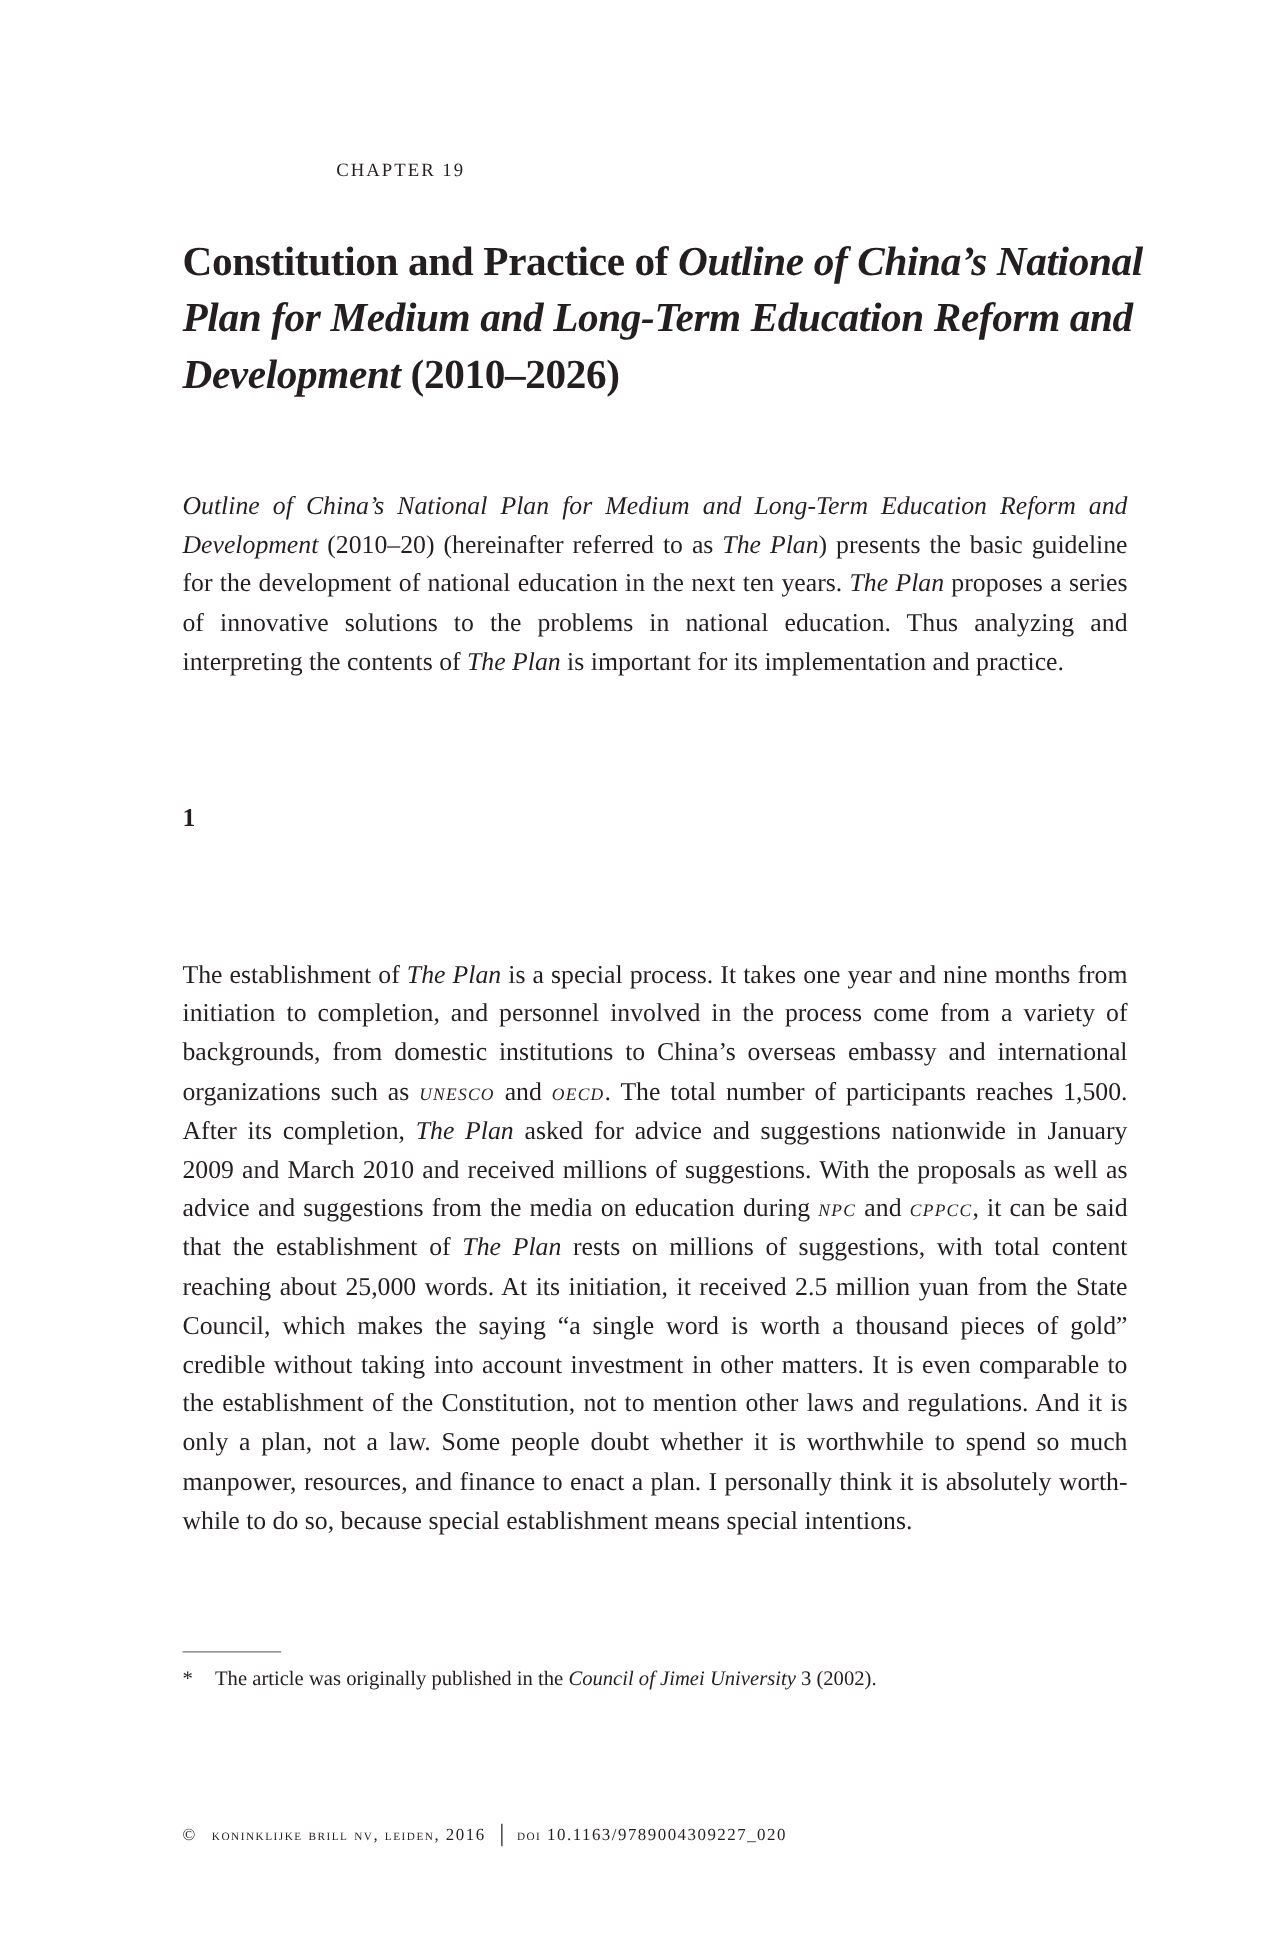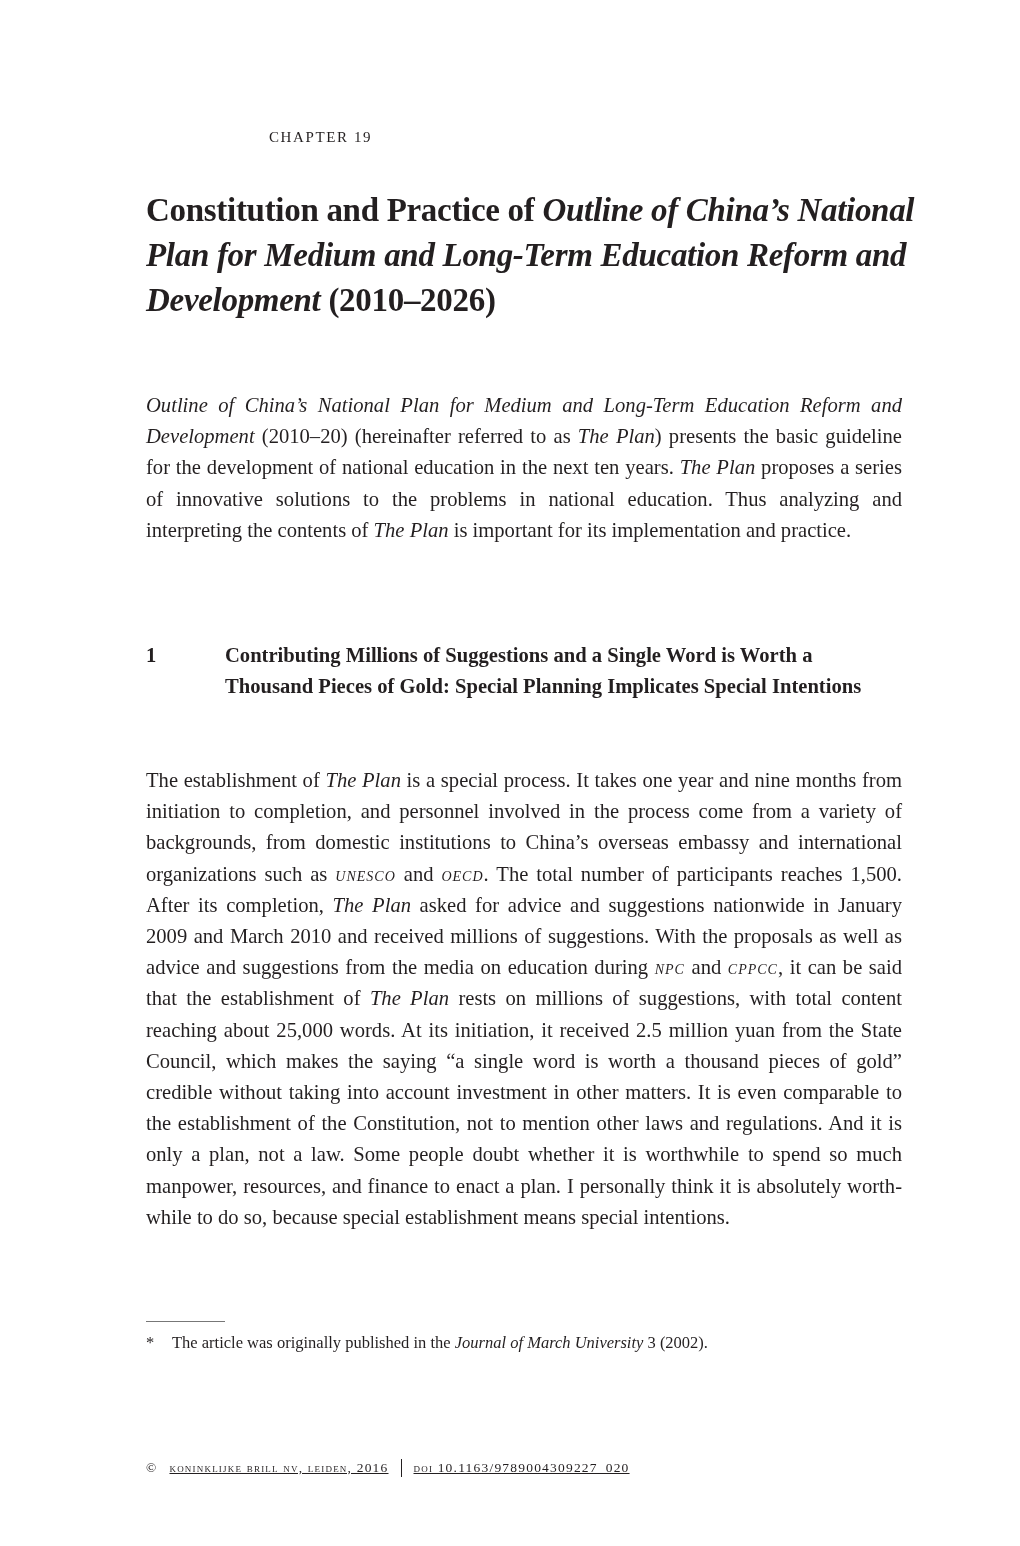--- a/index.html
+++ b/index.html
@@ -97,43 +97,42 @@
     align-items: center;
   }
   .footer .copyright-icon { margin-right: 12px; }
   .footer .sep {
     display: inline-block;
     width: 1px;
     height: 18px;
     background: #231f20;
     margin: 0 12px;
   }
-  .footer .pub { font-variant: small-caps; text-transform: lowercase; text-decoration: underline; }
+  .footer .pub { font-variant: small-caps; text-transform: lowercase; }
 </style>
 </head>
 <body>
 
 <div class="chapter-label">Chapter 19</div>
 
 <h1 class="title"><span>Constitution and Practice of </span><i>Outline of China’s National Plan for Medium and Long-Term Education Reform and Development</i><span> (2010–2026)</span></h1>
 
 <p class="para abstract"><i>Outline of China’s National Plan for Medium and Long-Term Education Reform and Development</i><span> (2010–20) (hereinafter referred to as </span><i>The Plan</i><span>) presents the basic guideline for the development of national education in the next ten years. </span><i>The Plan</i><span> proposes a series of innovative solutions to the problems in national education. Thus analyzing and interpreting the contents of </span><i>The Plan</i><span> is important for its implementation and practice.</span></p>
 
 <div class="section-heading">
   <span class="section-num">1</span>
-  <span class="section-text">Contributing Millions of Suggestions and a Single Word is Worth a Thousand Pieces of Gold: Special Planning Implicates Special Intentions</span>
 </div>
 
 <p class="para body1"><span>The establishment of </span><i>The Plan</i><span> is a special process. It takes one year and nine months from initiation to completion, and personnel involved in the process come from a variety of backgrounds, from domestic institutions to China’s overseas embassy and international organizations such as </span><span class="sc">UNESCO</span><span> and </span><span class="sc">OECD</span><span>. The total number of participants reaches 1,500. After its completion, </span><i>The Plan</i><span> asked for advice and suggestions nationwide in January 2009 and March 2010 and received millions of suggestions. With the proposals as well as advice and suggestions from the media on education during </span><span class="sc">NPC</span><span> and </span><span class="sc">CPPCC</span><span>, it can be said that the establishment of </span><i>The Plan</i><span> rests on millions of suggestions, with total content reaching about 25,000 words. At its initiation, it received 2.5 million yuan from the State Council, which makes the saying “a single word is worth a thousand pieces of gold” credible without taking into account investment in other matters. It is even comparable to the establishment of the Constitution, not to mention other laws and regulations. And it is only a plan, not a law. Some people doubt whether it is worthwhile to spend so much manpower, resources, and finance to enact a plan. I personally think it is absolutely worth­while to do so, because special establishment means special intentions.</span></p>
 
 <div class="fn-rule"></div>
 
 <div class="footnote">
   <span class="fn-mark">*</span>
-  <span><span>The article was originally published in the </span><i>Journal of March University</i><span> 3 (2002).</span></span>
+  <span><span>The article was originally published in the </span><i>Council of Jimei University</i><span> 3 (2002).</span></span>
 </div>
 
 <div class="footer">
   <span class="copyright-icon">©</span>
   <span class="pub">Koninklijke Brill NV, Leiden, 2016</span>
   <span class="sep"></span>
   <span class="pub">DOI 10.1163/9789004309227_020</span>
 </div>
 
 </body></html>

